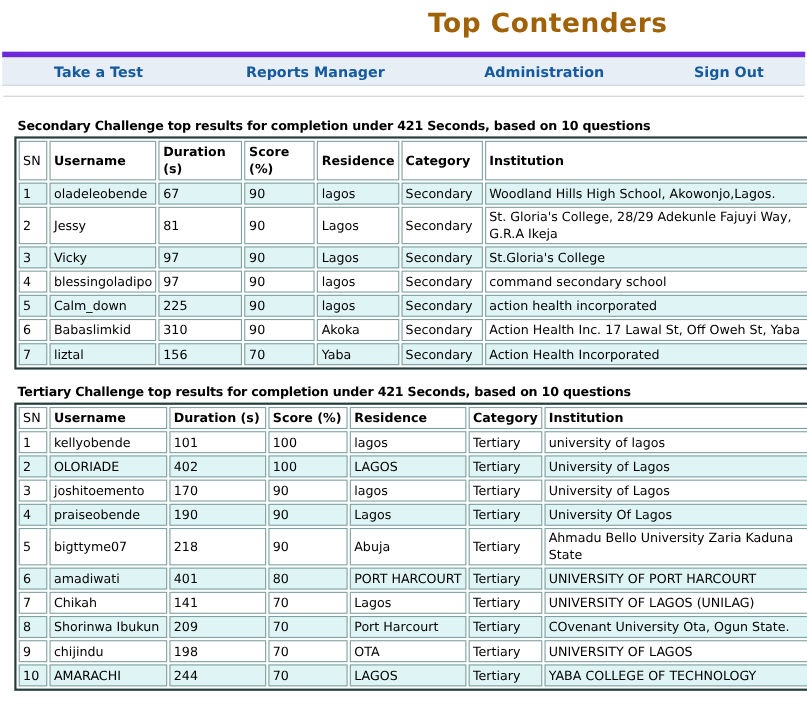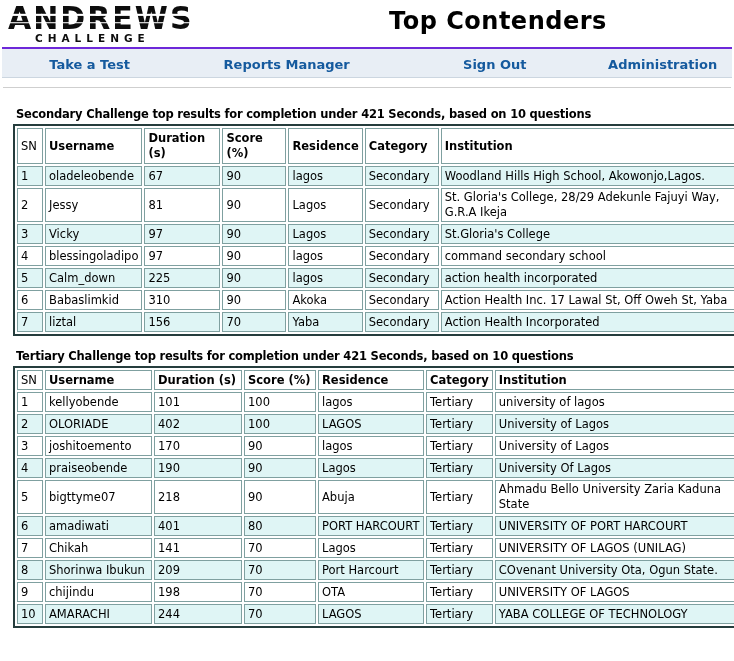--- a/index.html
+++ b/index.html
@@ -31,29 +31,29 @@
     content: ""; position: absolute; left: 0; right: 4px; top: 19px;
     height: 1px; background: #ffffff;
   }
   .logo-sub {
     margin: -1px 0 0 27px;
     font-size: 10.5px; font-weight: 700; letter-spacing: 5px;
     color: #0d0d0d;
   }
   .page-title {
     position: absolute; left: 389px; top: 7px;
-    font-size: 24px; font-weight: 700; color: #000000;
+    font-size: 24px; font-weight: 700; color: #a16207;
     letter-spacing: 0.5px;
   }
 
   
   .navbar {
     margin: 0 2px; height: 31px;
     background: #e8eef5;
-    border-top: 2px solid #6d28d9;
+    border-top: 5px solid #6d28d9;
     border-bottom: 1px solid #ccd6e0;
     display: flex; align-items: center;
   }
   .nav-cell { text-align: center; }
   .nav-cell:nth-child(1) { width: 24%; }
   .nav-cell:nth-child(2) { width: 30%; }
   .nav-cell:nth-child(3) { width: 27%; }
   .nav-cell:nth-child(4) { width: 19%; }
   .nav-link {
     font-size: 13px; font-weight: 700; color: #155a9e;
@@ -105,39 +105,35 @@
   .t1 col.c-res { width: 70px; }  .t2 col.c-res { width: 106px; }
   .t1 col.c-cat { width: 74px; }  .t2 col.c-cat { width: 66px; }
   .t1 col.c-inst, .t2 col.c-inst { width: auto; }
 </style>
 </head>
 <body>
 
 <div class="page">
 
   <div class="masthead">
-    <div class="logo">
-      <div class="logo-main">ANDREWS</div>
-      <div class="logo-sub">CHALLENGE</div>
-    </div>
     <div class="page-title">Top Contenders</div>
   </div>
 
   <div class="navbar">
     <div class="nav-cell">
       <span class="nav-link">Take a Test</span>
     </div>
     <div class="nav-cell">
       <span class="nav-link">Reports Manager</span>
     </div>
     <div class="nav-cell">
-      <span class="nav-link">Sign Out</span>
+      <span class="nav-link">Administration</span>
     </div>
     <div class="nav-cell">
-      <span class="nav-link">Administration</span>
+      <span class="nav-link">Sign Out</span>
     </div>
   </div>
 
   <hr class="rule">
 
 
   <div class="section-title first">Secondary Challenge top results for completion under 421 Seconds, based on 10 questions</div>
   <table class="results t1">
     <colgroup>
       <col class="c-sn">

